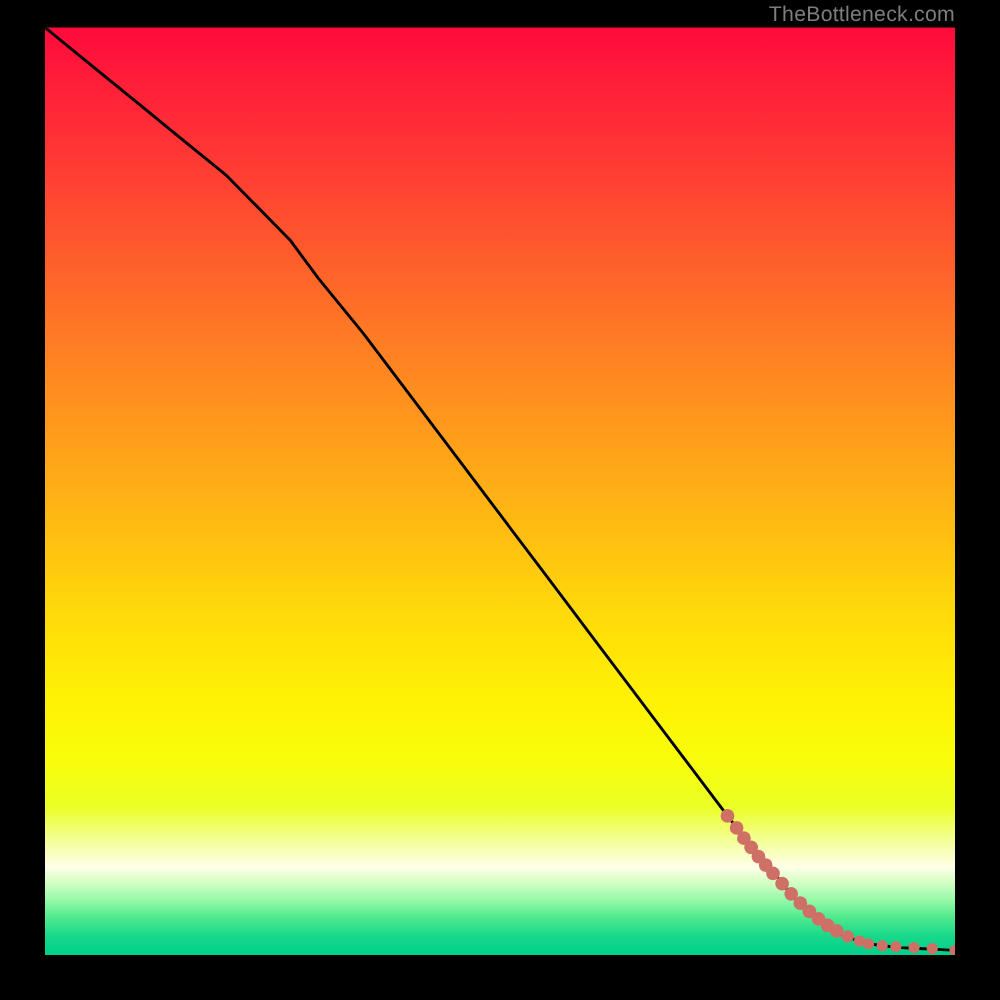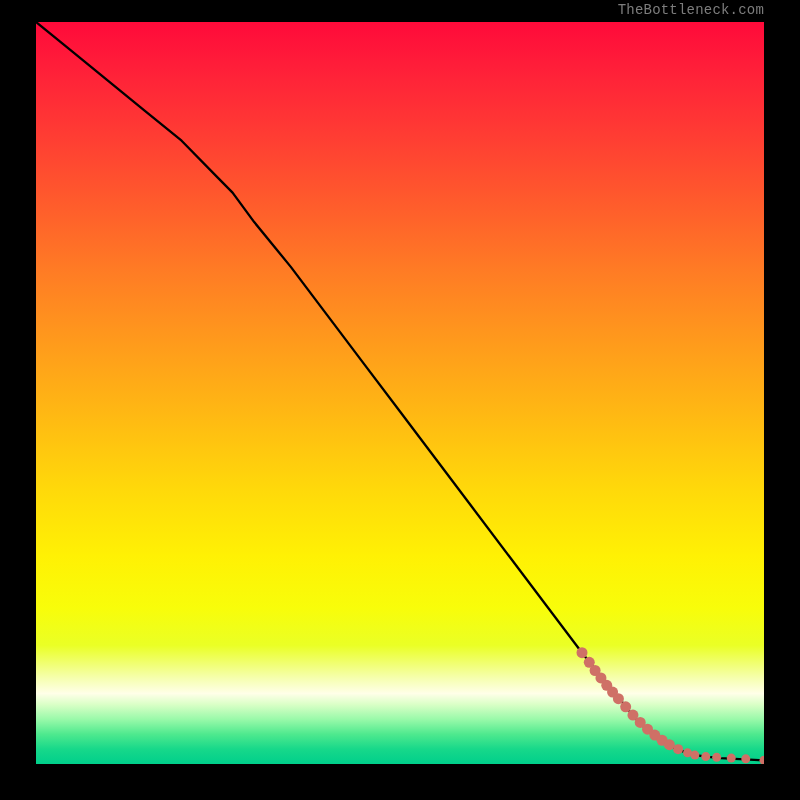--- a/index.html
+++ b/index.html
@@ -44,25 +44,24 @@
       #4ee98e 96%,
       #17d88a 98%,
       #00cf8b 100%
     );
   }
   .watermark {
     position: absolute;
     top: 2px;
     right: 36px;
     color: #7d7d7d;
-    font-size: 14px;
+    font-size: 17px;
     font-weight: 500;
     letter-spacing: 0.2px;
     user-select: none;
-    font-family: Liberation Mono, monospace;
   }
   svg.overlay {
     position: absolute;
     left: 0;
     top: 0;
     width: 728px;
     height: 742px;
   }
   .line-path {
     fill: none;

